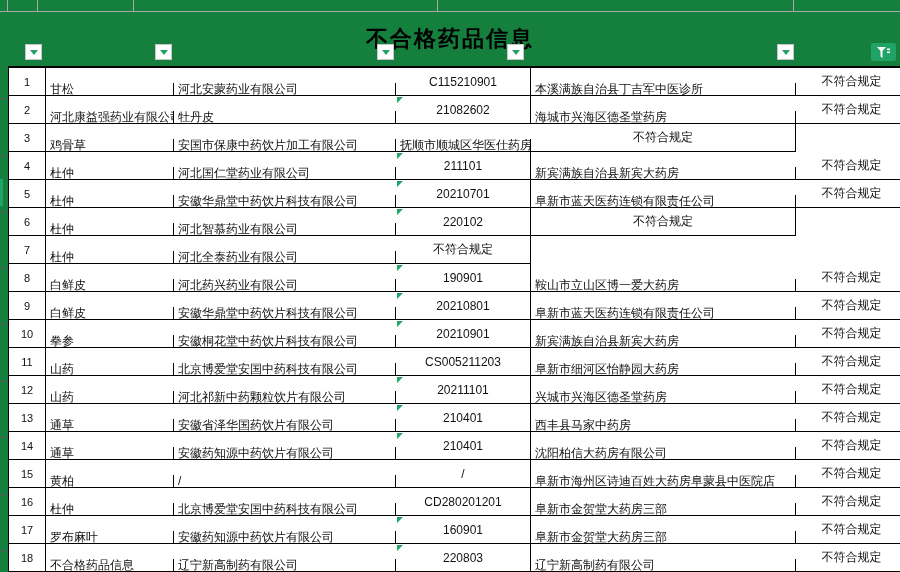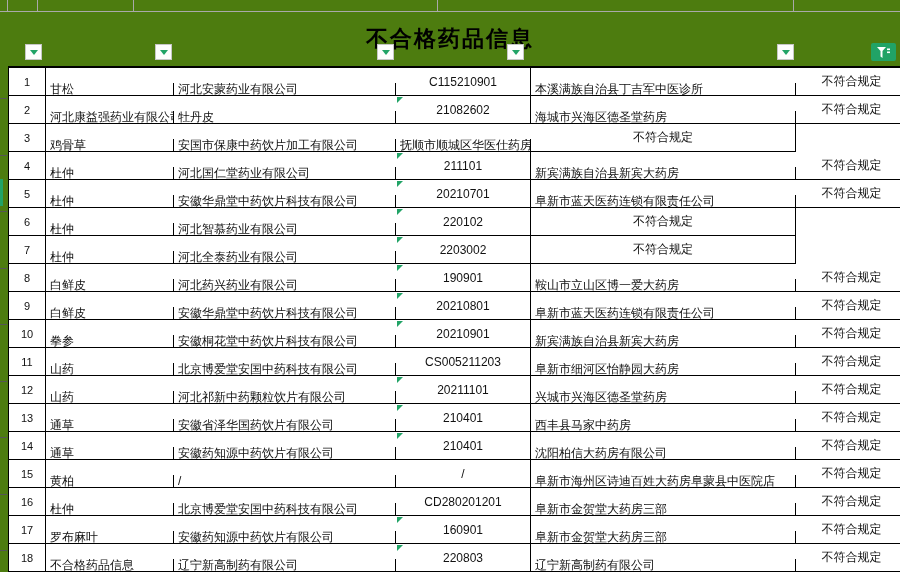--- a/index.html
+++ b/index.html
@@ -1,16 +1,16 @@
 <!DOCTYPE html>
 <html><head>
 <meta charset="utf-8">
 <style>
   html,body{margin:0;padding:0;background:#fff;}
-  .sheet{position:relative;width:900px;height:572px;background:#4d7c0f;overflow:hidden;
+  .sheet{position:relative;width:900px;height:572px;background:#15803d;overflow:hidden;
          font-family:"Liberation Sans","DejaVu Sans",sans-serif;}
 
   
   .vline{position:absolute;top:0;width:1px;height:11px;background:#a9a9a9;}
   .hline{position:absolute;top:11px;left:0;width:900px;height:1px;background:#a9a9a9;}
 
   
   .title-row{position:absolute;left:0;top:12px;width:900px;height:53px;
              display:flex;align-items:center;justify-content:center;}
   .title{font-size:22px;font-weight:bold;color:#000;letter-spacing:2px;}
@@ -137,21 +137,20 @@
           <div class="cell c-num">6</div>
           <div class="cell c-drug">杜仲</div>
           <div class="cell c-mfr">河北智慕药业有限公司</div>
           <div class="cell c-batch">220102<span class="tmark"></span></div>
           <div class="cell c-result">不符合规定</div>
         </div>
         <div class="row">
           <div class="cell c-num">7</div>
           <div class="cell c-drug">杜仲</div>
           <div class="cell c-mfr">河北全泰药业有限公司</div>
-          <div class="cell c-batch">2203002<span class="tmark"></span></div>
           <div class="cell c-result">不符合规定</div>
         </div>
         <div class="row">
           <div class="cell c-num">8</div>
           <div class="cell c-drug">白鲜皮</div>
           <div class="cell c-mfr">河北药兴药业有限公司</div>
           <div class="cell c-batch">190901<span class="tmark"></span></div>
           <div class="cell c-unit">鞍山市立山区博一爱大药房</div>
           <div class="cell c-result">不符合规定</div>
         </div>

